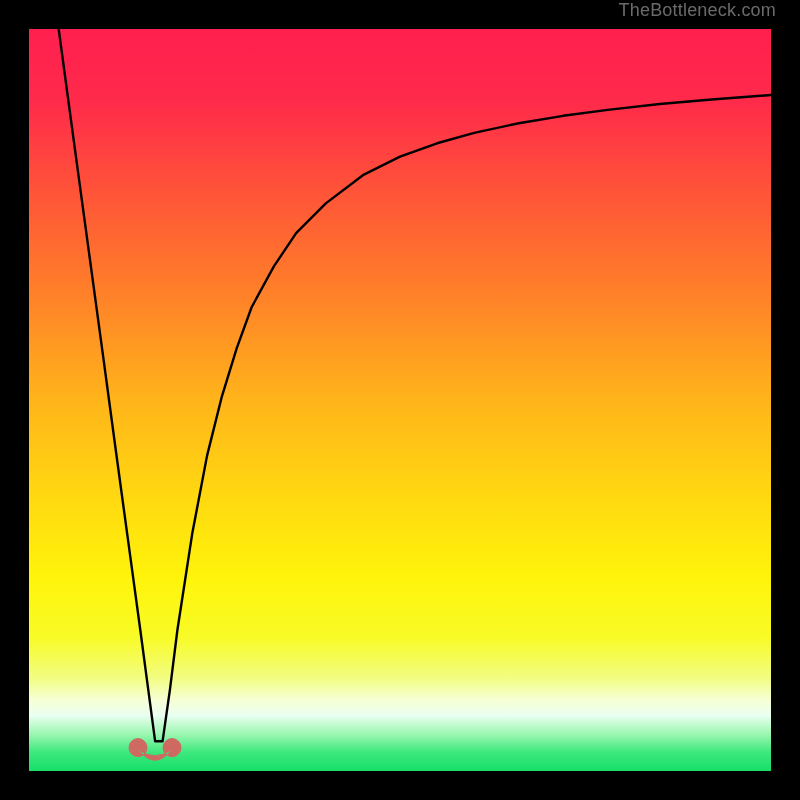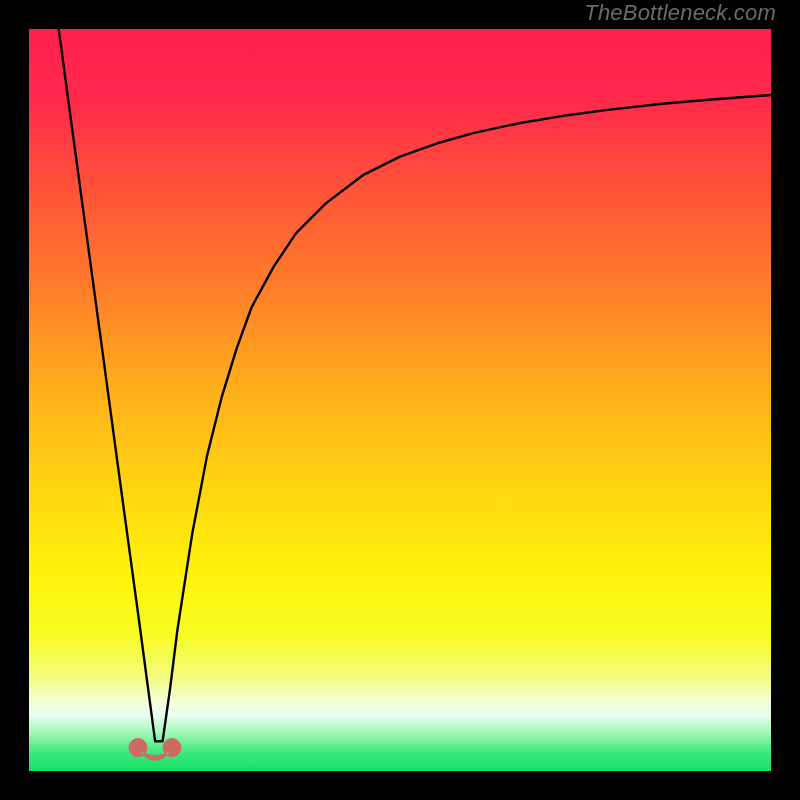--- a/index.html
+++ b/index.html
@@ -46,24 +46,23 @@
     transform: translate(-50%, -50%);
   }
   .marker svg {
     display: block;
   }
   .watermark {
     position: absolute;
     top: 0;
     right: 24px;
     color: #6a6a6a;
-    font-size: 22px;
+    font-size: 18px;
     font-weight: 500;
     letter-spacing: 0.2px;
-    font-style: italic;
   }
 </style>
 </head>
 <body>
 
 <div class="frame">
   <div class="plot-area">
     <svg class="gradient-bg" viewBox="0 0 742 742" preserveAspectRatio="none">
       <defs>
         <linearGradient id="bg-grad" x1="0" y1="0" x2="0" y2="1">

